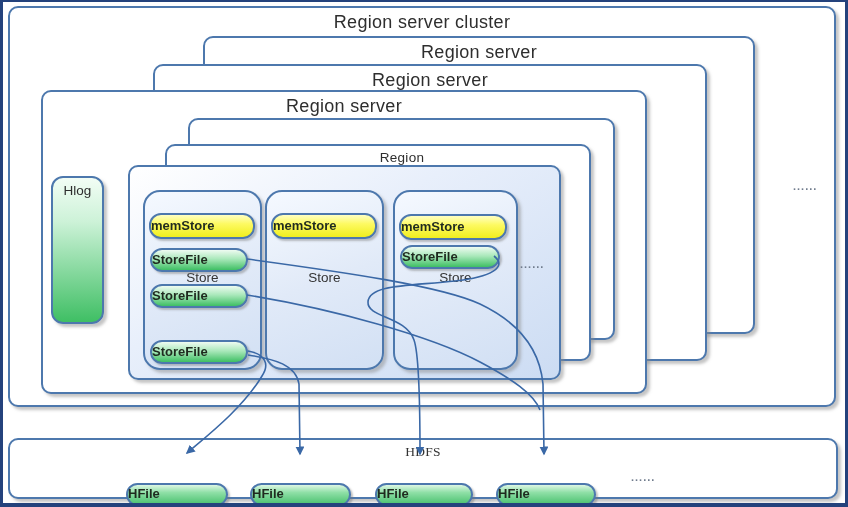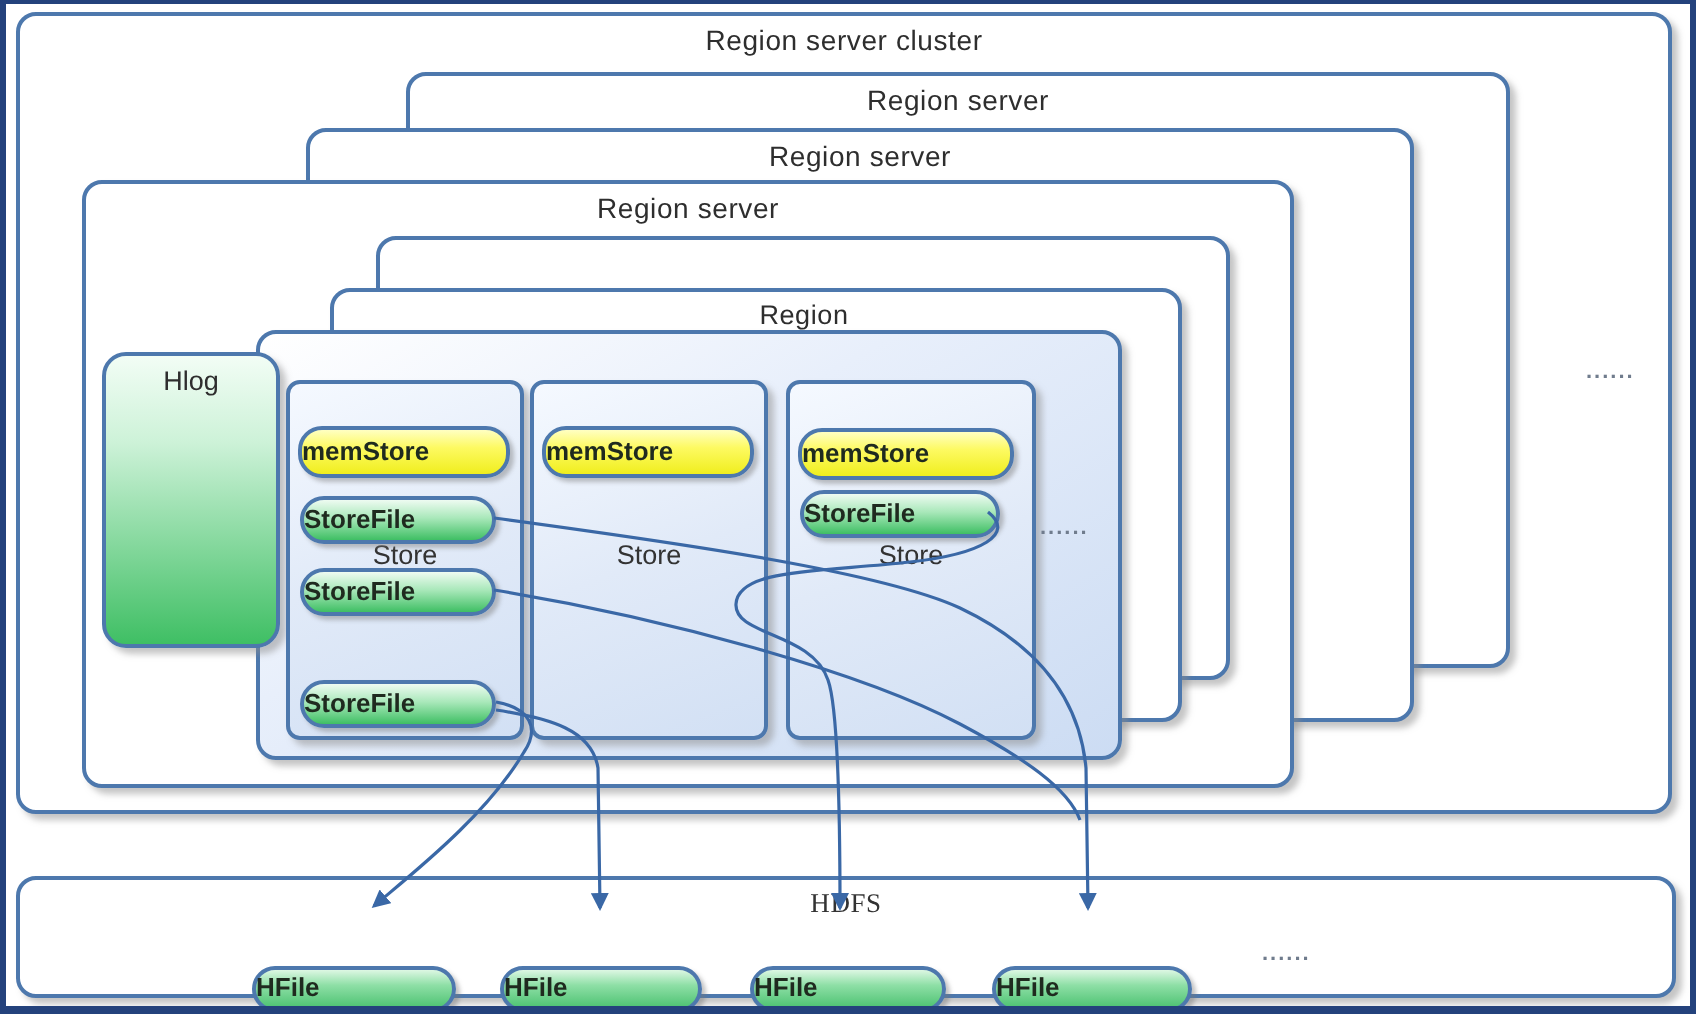--- a/index.html
+++ b/index.html
@@ -12,44 +12,44 @@
     box-sizing:border-box;
   }
   .box{
     position:absolute;background:#ffffff;
     border:2px solid #4d78ad;border-radius:10px;
     box-shadow:3px 3px 3px rgba(140,140,140,.5);
     box-sizing:border-box;
   }
   .box-label{
     width:100%;text-align:center;padding-top:4px;
-    font-size:14px;color:#2e2e2e;letter-spacing:.3px;
+    font-size:18px;color:#2e2e2e;letter-spacing:.3px;
   }
   .region-front{
     background:linear-gradient(150deg,#ffffff 0%,#e8effb 40%,#ccdcf3 100%);
   }
   .store{
     background:linear-gradient(160deg,#f5f9ff 0%,#e1eaf8 50%,#d2e0f4 100%);
-    border-radius:7px;
+    border-radius:17px;
   }
   .store-label{
     position:absolute;top:78px;left:0;width:100%;text-align:center;
     font-size:13.5px;color:#333333;
   }
   .pill{
     position:absolute;border:2px solid #4d78ad;border-radius:12px;
     text-align:left;font-size:13px;font-weight:600;color:#1f2a1f;
     box-shadow:2px 2px 2px rgba(120,120,120,.45);
     box-sizing:border-box;
   }
   .mem{background:linear-gradient(#ffffc2 0%,#fdfa62 40%,#f0ee1e 100%);line-height:21px;}
   .sf{background:linear-gradient(#eefbf1 0%,#a9e8ba 45%,#3fbf64 100%);line-height:19px;}
   .hfile{background:linear-gradient(#ddf7e3 0%,#8edfa6 40%,#4cc271 100%);line-height:18px;margin-top:20px;}
   .hlog{
-    position:absolute;left:48px;top:174px;width:89px;height:148px;
+    position:absolute;left:48px;top:174px;width:53px;height:148px;
     border:2px solid #4d78ad;border-radius:12px;
     background:linear-gradient(#f2fdf5 0%,#cdf2d8 30%,#3fbf64 100%);
     box-shadow:3px 3px 3px rgba(140,140,140,.5);
     text-align:center;font-size:13.5px;color:#2e2e2e;padding-top:5px;
     box-sizing:border-box;
   }
   .dots{
     position:absolute;color:#707c8d;font-size:11px;font-weight:700;
     letter-spacing:1px;line-height:10px;
   }

